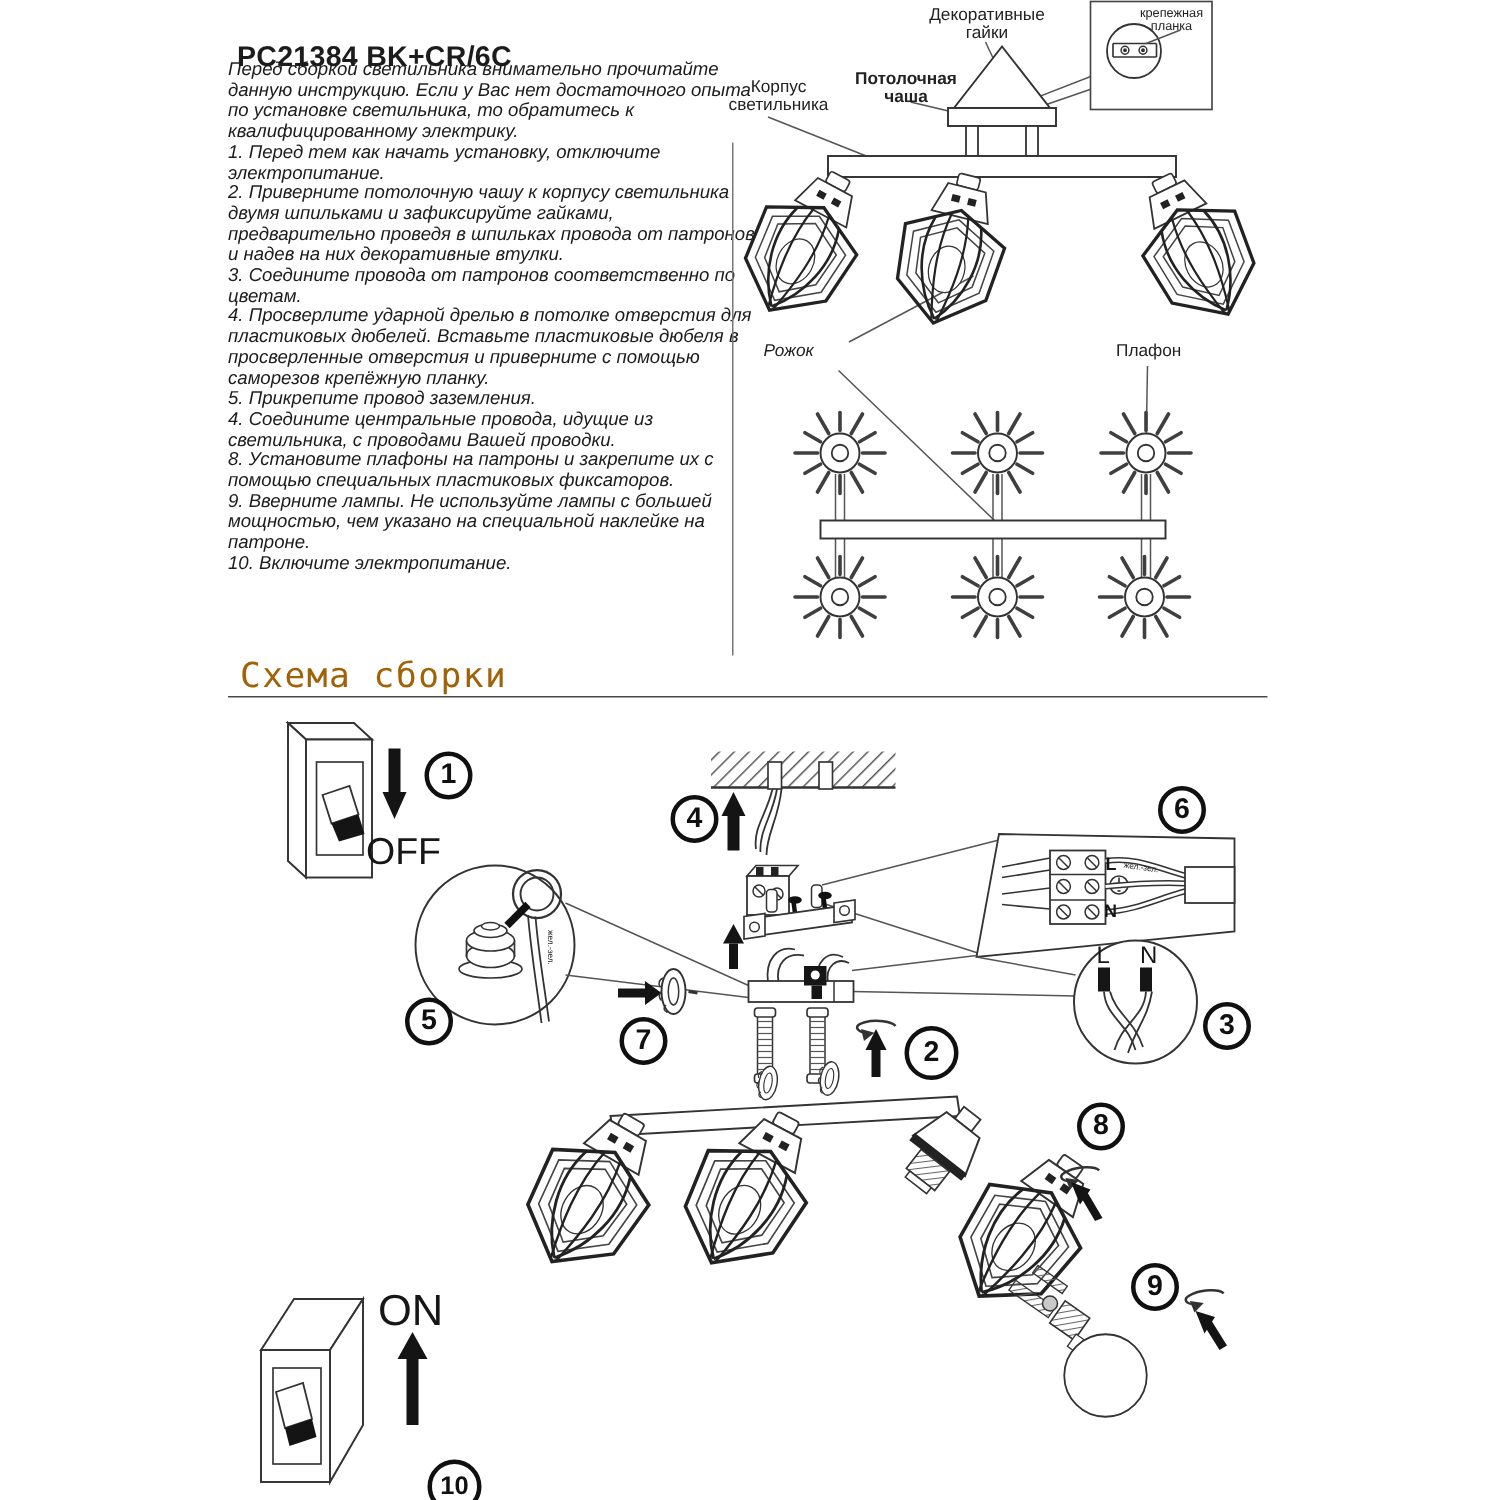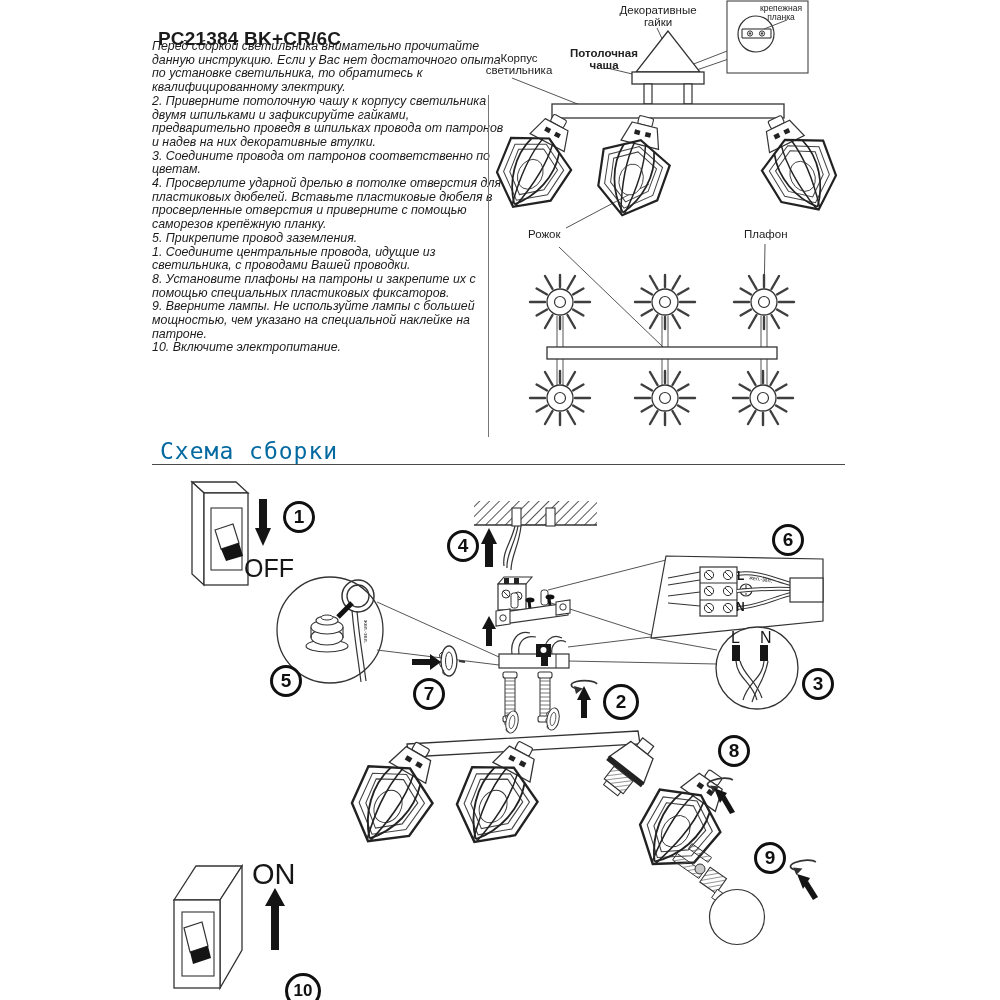--- a/index.html
+++ b/index.html
@@ -5,43 +5,44 @@
   html,body{margin:0;padding:0;background:#fff;}
   .page{position:relative;width:1000px;height:1000px;background:#fff;overflow:hidden;
         font-family:"Liberation Sans",sans-serif;color:#1c1c1c;}
   .title{position:absolute;left:158px;top:28px;font-size:19px;font-weight:bold;letter-spacing:.2px;}
   .instructions{position:absolute;left:152px;top:40px;width:358px;font-size:12.4px;line-height:13.7px;}
   .instructions p{margin:0;font-style:italic;}
   .diag-label{position:absolute;font-size:11.5px;line-height:11.5px;text-align:center;color:#222;}
   .small-label{position:absolute;font-size:8.5px;line-height:9px;text-align:center;color:#222;}
   .tiny-label{position:absolute;font-size:5.5px;line-height:5.5px;color:#222;white-space:nowrap;}
   .schema-heading{position:absolute;left:160px;top:438px;font-family:"DejaVu Sans Mono",monospace;
-        font-size:23px;color:#0369a1;letter-spacing:1px;}
+        font-size:23px;color:#a16207;letter-spacing:1px;}
   .schema-rule{position:absolute;left:152px;top:464px;width:693px;border-top:1.5px solid #4a4a4a;}
   .circ{position:absolute;width:26px;height:26px;border:3.5px solid #101010;border-radius:50%;
         display:flex;align-items:center;justify-content:center;font-size:19px;font-weight:bold;color:#101010;background:#fff;}
   .circ.big{width:30px;height:30px;font-size:19px;}
   .switch-label{position:absolute;color:#161616;font-weight:400;}
   .wire-letter{position:absolute;color:#161616;}
   svg{position:absolute;}
 </style>
 </head>
 <body>
 
 <div class="page">
 
   <div class="title">PC21384 BK+CR/6C</div>
 
   <div class="instructions">
     <p>Перед сборкой светильника внимательно прочитайте данную инструкцию. Если у Вас нет достаточного опыта по установке светильника, то обратитесь к квалифицированному электрику.</p>
+    <p>1. Перед тем как начать установку, отключите электропитание.</p>
     <p>2. Приверните потолочную чашу к корпусу светильника двумя шпильками и зафиксируйте гайками, предварительно проведя в шпильках провода от патронов и надев на них декоративные втулки.</p>
     <p>3. Соедините провода от патронов соответственно по цветам.</p>
     <p>4. Просверлите ударной дрелью в потолке отверстия для пластиковых дюбелей. Вставьте пластиковые дюбеля в просверленные отверстия и приверните с помощью саморезов крепёжную планку.</p>
     <p>5. Прикрепите провод заземления.</p>
-    <p>1. Соедините центральные провода, идущие из светильника, с проводами Вашей проводки.</p>
+    <p>4. Соедините центральные провода, идущие из светильника, с проводами Вашей проводки.</p>
     <p>8. Установите плафоны на патроны и закрепите их с помощью специальных пластиковых фиксаторов.</p>
     <p>9. Вверните лампы. Не используйте лампы с большей мощностью, чем указано на специальной наклейке на патроне.</p>
     <p>10. Включите электропитание.</p>
   </div>
 
   <svg style="left:480px;top:0;" width="380" height="445" viewBox="480 0 380 445" fill="none" stroke="#333">
     <defs>
       <g id="cage">
         <rect x="-8" y="-66" width="16" height="9" rx="2" fill="#fff" stroke="#333" stroke-width="1.2"></rect>
         <path d="M -14,-57 L 14,-57 L 21,-35 L -21,-35 Z" fill="#fff" stroke="#333" stroke-width="1.3"></path>
@@ -136,21 +137,21 @@
       <use href="#star" transform="translate(560,398)"></use>
       <use href="#star" transform="translate(665,398)"></use>
       <use href="#star" transform="translate(763,398)"></use>
     </g>
   </svg>
 
   <div class="diag-label" style="left:608px;top:5px;width:100px;">Декоративные гайки</div>
   <div class="small-label" style="left:745px;top:4px;width:72px;">крепежная планка</div>
   <div class="diag-label" style="left:565px;top:48px;width:78px;font-weight:bold;">Потолочная чаша</div>
   <div class="diag-label" style="left:473px;top:53px;width:92px;">Корпус светильника</div>
-  <div class="diag-label" style="left:528px;top:229px;">Рожок</div>
+  <div class="diag-label" style="left:509px;top:229px;font-style:italic;">Рожок</div>
   <div class="diag-label" style="left:744px;top:229px;">Плафон</div>
 
   <div class="schema-heading">Схема сборки</div>
   <div class="schema-rule"></div>
 
   <svg style="left:150px;top:470px;" width="710" height="530" viewBox="150 470 710 530" fill="none" stroke="#333">
     <defs>
       <pattern id="hatch" width="7" height="7" patternTransform="rotate(45)" patternUnits="userSpaceOnUse">
         <line x1="0" y1="0" x2="0" y2="7" stroke="#555" stroke-width="2"></line>
       </pattern>

